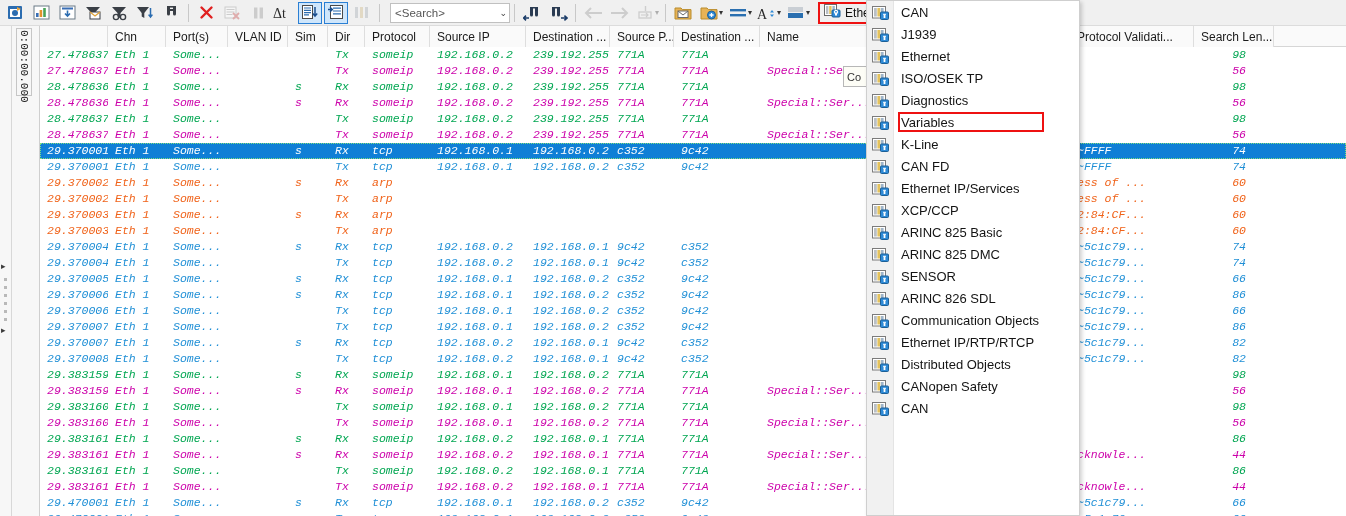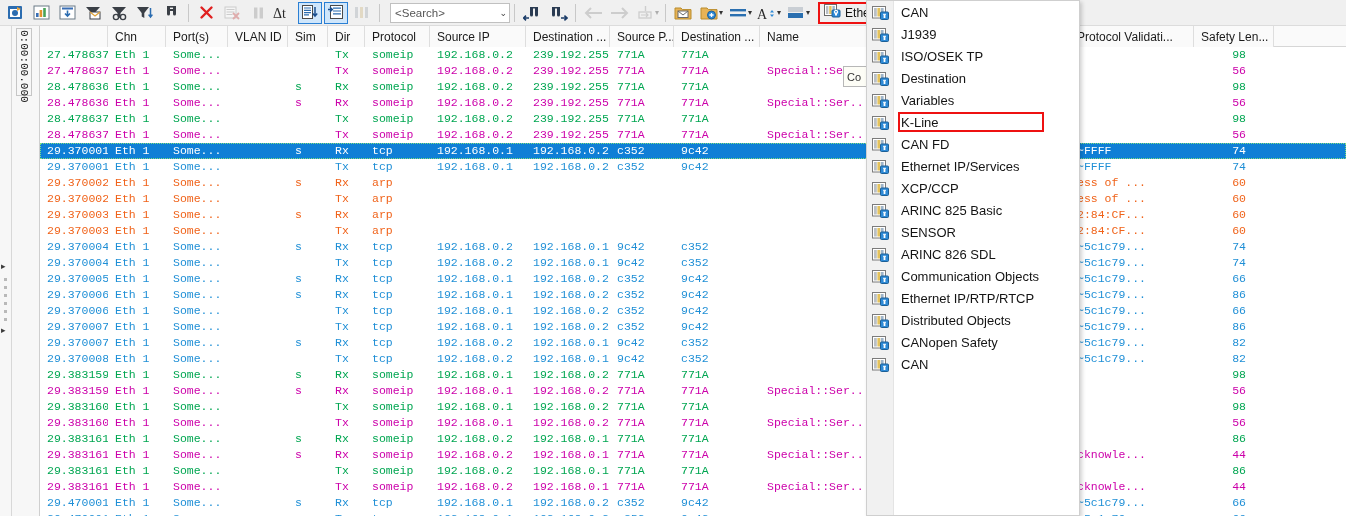--- a/index.html
+++ b/index.html
@@ -76,21 +76,21 @@
     display:flex;
   }
   .hcell {
     border-right:1px solid #dedede; height:21px;
     display:flex; align-items:center; padding-left:7px;
     font-size:12px; color:#1b1b1b; overflow:hidden; white-space:nowrap;
     background:#fafafa;
   }
   .hcell.blank { padding:0; }
 
-  #rows { position:absolute; left:40px; top:21px; width:1306px; height:469px; overflow:hidden; }
+  #rows { position:absolute; left:40px; top:21px; width:1306px; height:469px; overflow:hidden;font-style:italic; }
   .row { height:16px; display:flex; align-items:center; white-space:nowrap; }
   .row.sel { background:#0f7fd6; outline:1px dotted #7ee07e; outline-offset:-1px; }
   .row.sel .c { color:#ffffff !important; }
   .c {
     height:16px; line-height:16px; font-size:11.5px;
     font-family:"Liberation Mono", monospace;
     overflow:hidden; white-space:nowrap; padding-left:7px;
   }
   .c.num { text-align:right; padding-left:0; padding-right:28px; }
 
@@ -382,21 +382,21 @@
       <div class="hcell" style="width: 60px;">VLAN ID</div>
       <div class="hcell" style="width: 40px;">Sim</div>
       <div class="hcell" style="width: 37px;">Dir</div>
       <div class="hcell" style="width: 65px;">Protocol</div>
       <div class="hcell" style="width: 96px; text-align: right;">Source IP</div>
       <div class="hcell" style="width: 84px;">Destination ...</div>
       <div class="hcell" style="width: 64px;">Source P...</div>
       <div class="hcell" style="width: 86px;">Destination ...</div>
       <div class="hcell" style="width: 310px;">Name</div>
       <div class="hcell" style="width: 124px;">Protocol Validati...</div>
-      <div class="hcell" style="width: 80px;">Safety Len...</div>
+      <div class="hcell" style="width: 80px;">Search Len...</div>
     </div>
 
   <div id="rows">
       <div class="row">
         <div class="c" style="width: 68px; color: rgb(0, 166, 81);">27.478637</div>
         <div class="c" style="width: 58px; color: rgb(0, 166, 81);">Eth 1</div>
         <div class="c" style="width: 62px; color: rgb(0, 166, 81);">Some...</div>
         <div class="c" style="width: 60px; color: rgb(0, 166, 81);"></div>
         <div class="c" style="width: 40px; color: rgb(0, 166, 81);"></div>
         <div class="c" style="width: 37px; color: rgb(0, 166, 81);">Tx</div>
@@ -915,35 +915,49 @@
           <svg width="17" height="15" viewBox="0 0 17 15">
             <rect x="0.5" y="1.5" width="13" height="11.5" fill="#fff" stroke="#7b7b7b"></rect>
             <rect x="2" y="3" width="2.8" height="8.5" fill="#b9bfc5"></rect>
             <rect x="5.4" y="3" width="2.8" height="8.5" fill="#e2c15d"></rect>
             <rect x="8.8" y="3" width="2.8" height="8.5" fill="#9fb4c9"></rect>
             <rect x="8.5" y="7" width="8" height="7.5" rx="1" fill="#2e8ad6" stroke="#1c5f96"></rect>
             <path d="M11.1 8.8h2.8v1.1h-2.8z" fill="#fff"></path>
             <rect x="11.6" y="9.8" width="1.8" height="3.2" fill="#fff"></rect>
           </svg>
         </span>
+        <span class="mlabel">Ethernet</span>
+      </div>
+      <div class="mi">
+        <span class="ico">
+          <svg width="17" height="15" viewBox="0 0 17 15">
+            <rect x="0.5" y="1.5" width="13" height="11.5" fill="#fff" stroke="#7b7b7b"></rect>
+            <rect x="2" y="3" width="2.8" height="8.5" fill="#b9bfc5"></rect>
+            <rect x="5.4" y="3" width="2.8" height="8.5" fill="#e2c15d"></rect>
+            <rect x="8.8" y="3" width="2.8" height="8.5" fill="#9fb4c9"></rect>
+            <rect x="8.5" y="7" width="8" height="7.5" rx="1" fill="#2e8ad6" stroke="#1c5f96"></rect>
+            <path d="M11.1 8.8h2.8v1.1h-2.8z" fill="#fff"></path>
+            <rect x="11.6" y="9.8" width="1.8" height="3.2" fill="#fff"></rect>
+          </svg>
+        </span>
         <span class="mlabel">ISO/OSEK TP</span>
       </div>
       <div class="mi">
         <span class="ico">
           <svg width="17" height="15" viewBox="0 0 17 15">
             <rect x="0.5" y="1.5" width="13" height="11.5" fill="#fff" stroke="#7b7b7b"></rect>
             <rect x="2" y="3" width="2.8" height="8.5" fill="#b9bfc5"></rect>
             <rect x="5.4" y="3" width="2.8" height="8.5" fill="#e2c15d"></rect>
             <rect x="8.8" y="3" width="2.8" height="8.5" fill="#9fb4c9"></rect>
             <rect x="8.5" y="7" width="8" height="7.5" rx="1" fill="#2e8ad6" stroke="#1c5f96"></rect>
             <path d="M11.1 8.8h2.8v1.1h-2.8z" fill="#fff"></path>
             <rect x="11.6" y="9.8" width="1.8" height="3.2" fill="#fff"></rect>
           </svg>
         </span>
-        <span class="mlabel">Destination</span>
+        <span class="mlabel">Diagnostics</span>
       </div>
       <div class="mi">
         <span class="ico">
           <svg width="17" height="15" viewBox="0 0 17 15">
             <rect x="0.5" y="1.5" width="13" height="11.5" fill="#fff" stroke="#7b7b7b"></rect>
             <rect x="2" y="3" width="2.8" height="8.5" fill="#b9bfc5"></rect>
             <rect x="5.4" y="3" width="2.8" height="8.5" fill="#e2c15d"></rect>
             <rect x="8.8" y="3" width="2.8" height="8.5" fill="#9fb4c9"></rect>
             <rect x="8.5" y="7" width="8" height="7.5" rx="1" fill="#2e8ad6" stroke="#1c5f96"></rect>
             <path d="M11.1 8.8h2.8v1.1h-2.8z" fill="#fff"></path>
@@ -1014,20 +1028,34 @@
             <rect x="0.5" y="1.5" width="13" height="11.5" fill="#fff" stroke="#7b7b7b"></rect>
             <rect x="2" y="3" width="2.8" height="8.5" fill="#b9bfc5"></rect>
             <rect x="5.4" y="3" width="2.8" height="8.5" fill="#e2c15d"></rect>
             <rect x="8.8" y="3" width="2.8" height="8.5" fill="#9fb4c9"></rect>
             <rect x="8.5" y="7" width="8" height="7.5" rx="1" fill="#2e8ad6" stroke="#1c5f96"></rect>
             <path d="M11.1 8.8h2.8v1.1h-2.8z" fill="#fff"></path>
             <rect x="11.6" y="9.8" width="1.8" height="3.2" fill="#fff"></rect>
           </svg>
         </span>
         <span class="mlabel">ARINC 825 Basic</span>
+      </div>
+      <div class="mi">
+        <span class="ico">
+          <svg width="17" height="15" viewBox="0 0 17 15">
+            <rect x="0.5" y="1.5" width="13" height="11.5" fill="#fff" stroke="#7b7b7b"></rect>
+            <rect x="2" y="3" width="2.8" height="8.5" fill="#b9bfc5"></rect>
+            <rect x="5.4" y="3" width="2.8" height="8.5" fill="#e2c15d"></rect>
+            <rect x="8.8" y="3" width="2.8" height="8.5" fill="#9fb4c9"></rect>
+            <rect x="8.5" y="7" width="8" height="7.5" rx="1" fill="#2e8ad6" stroke="#1c5f96"></rect>
+            <path d="M11.1 8.8h2.8v1.1h-2.8z" fill="#fff"></path>
+            <rect x="11.6" y="9.8" width="1.8" height="3.2" fill="#fff"></rect>
+          </svg>
+        </span>
+        <span class="mlabel">ARINC 825 DMC</span>
       </div>
       <div class="mi">
         <span class="ico">
           <svg width="17" height="15" viewBox="0 0 17 15">
             <rect x="0.5" y="1.5" width="13" height="11.5" fill="#fff" stroke="#7b7b7b"></rect>
             <rect x="2" y="3" width="2.8" height="8.5" fill="#b9bfc5"></rect>
             <rect x="5.4" y="3" width="2.8" height="8.5" fill="#e2c15d"></rect>
             <rect x="8.8" y="3" width="2.8" height="8.5" fill="#9fb4c9"></rect>
             <rect x="8.5" y="7" width="8" height="7.5" rx="1" fill="#2e8ad6" stroke="#1c5f96"></rect>
             <path d="M11.1 8.8h2.8v1.1h-2.8z" fill="#fff"></path>

